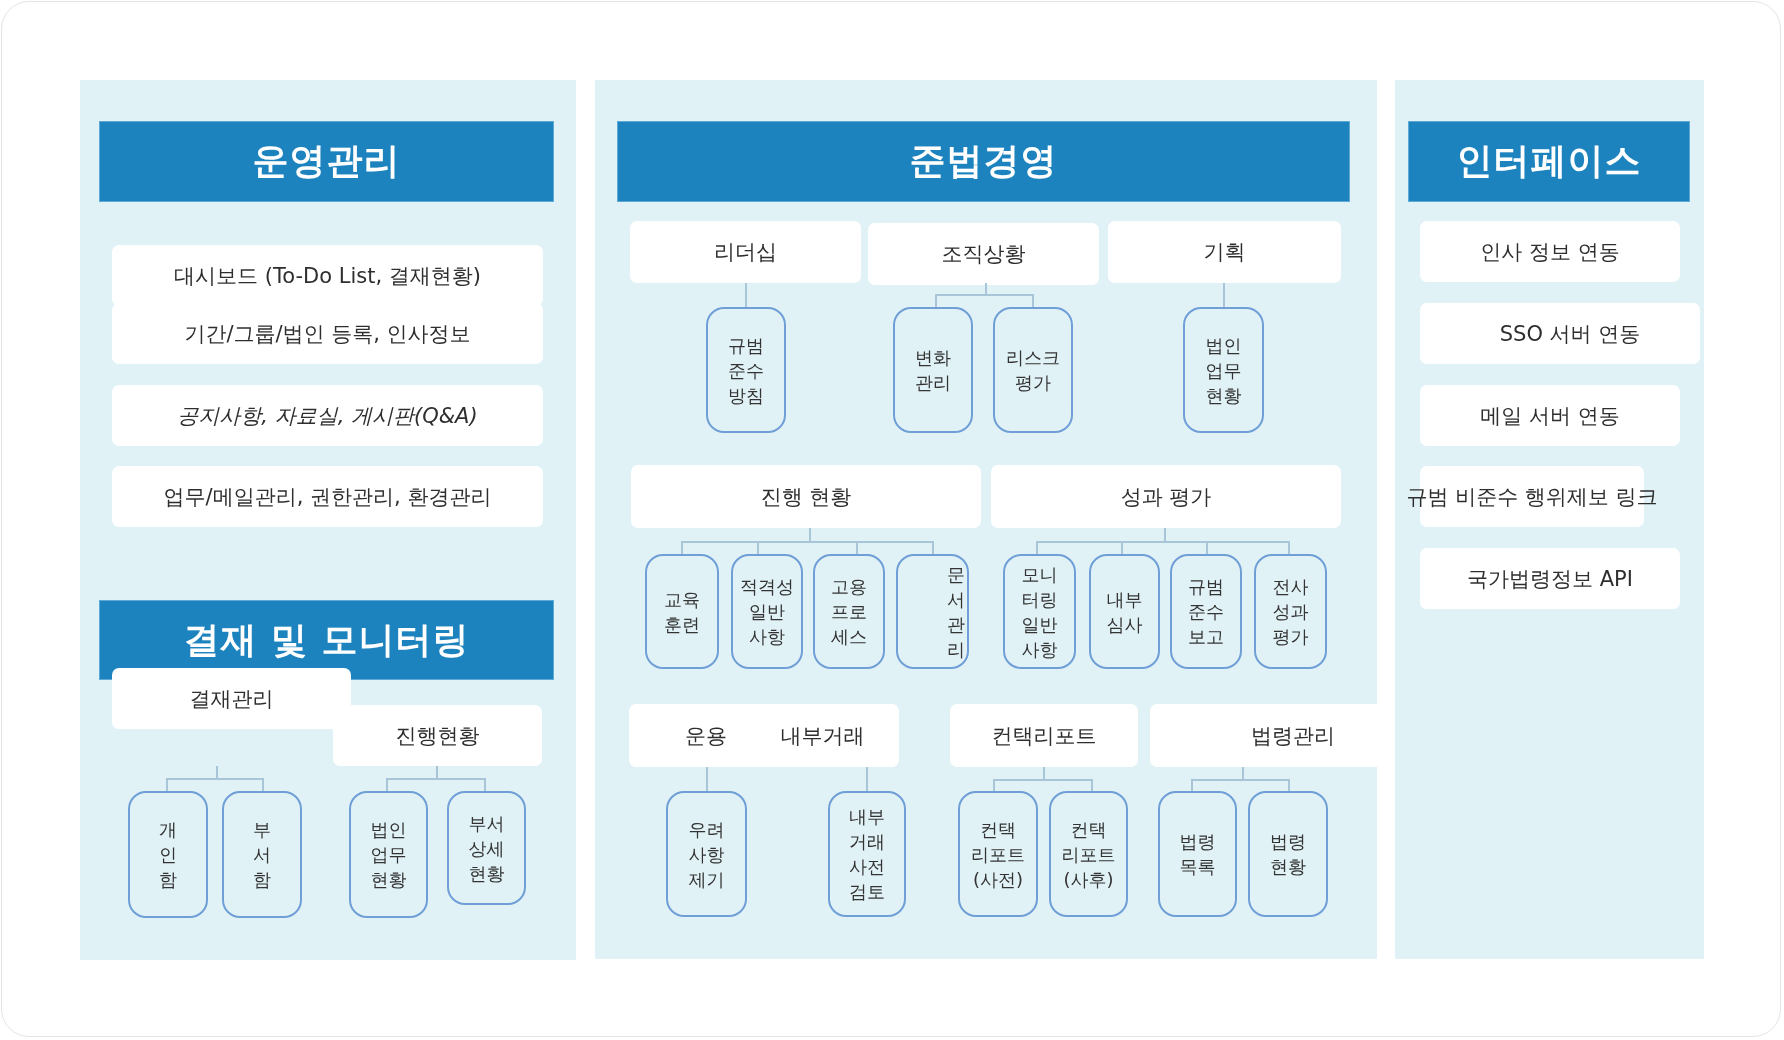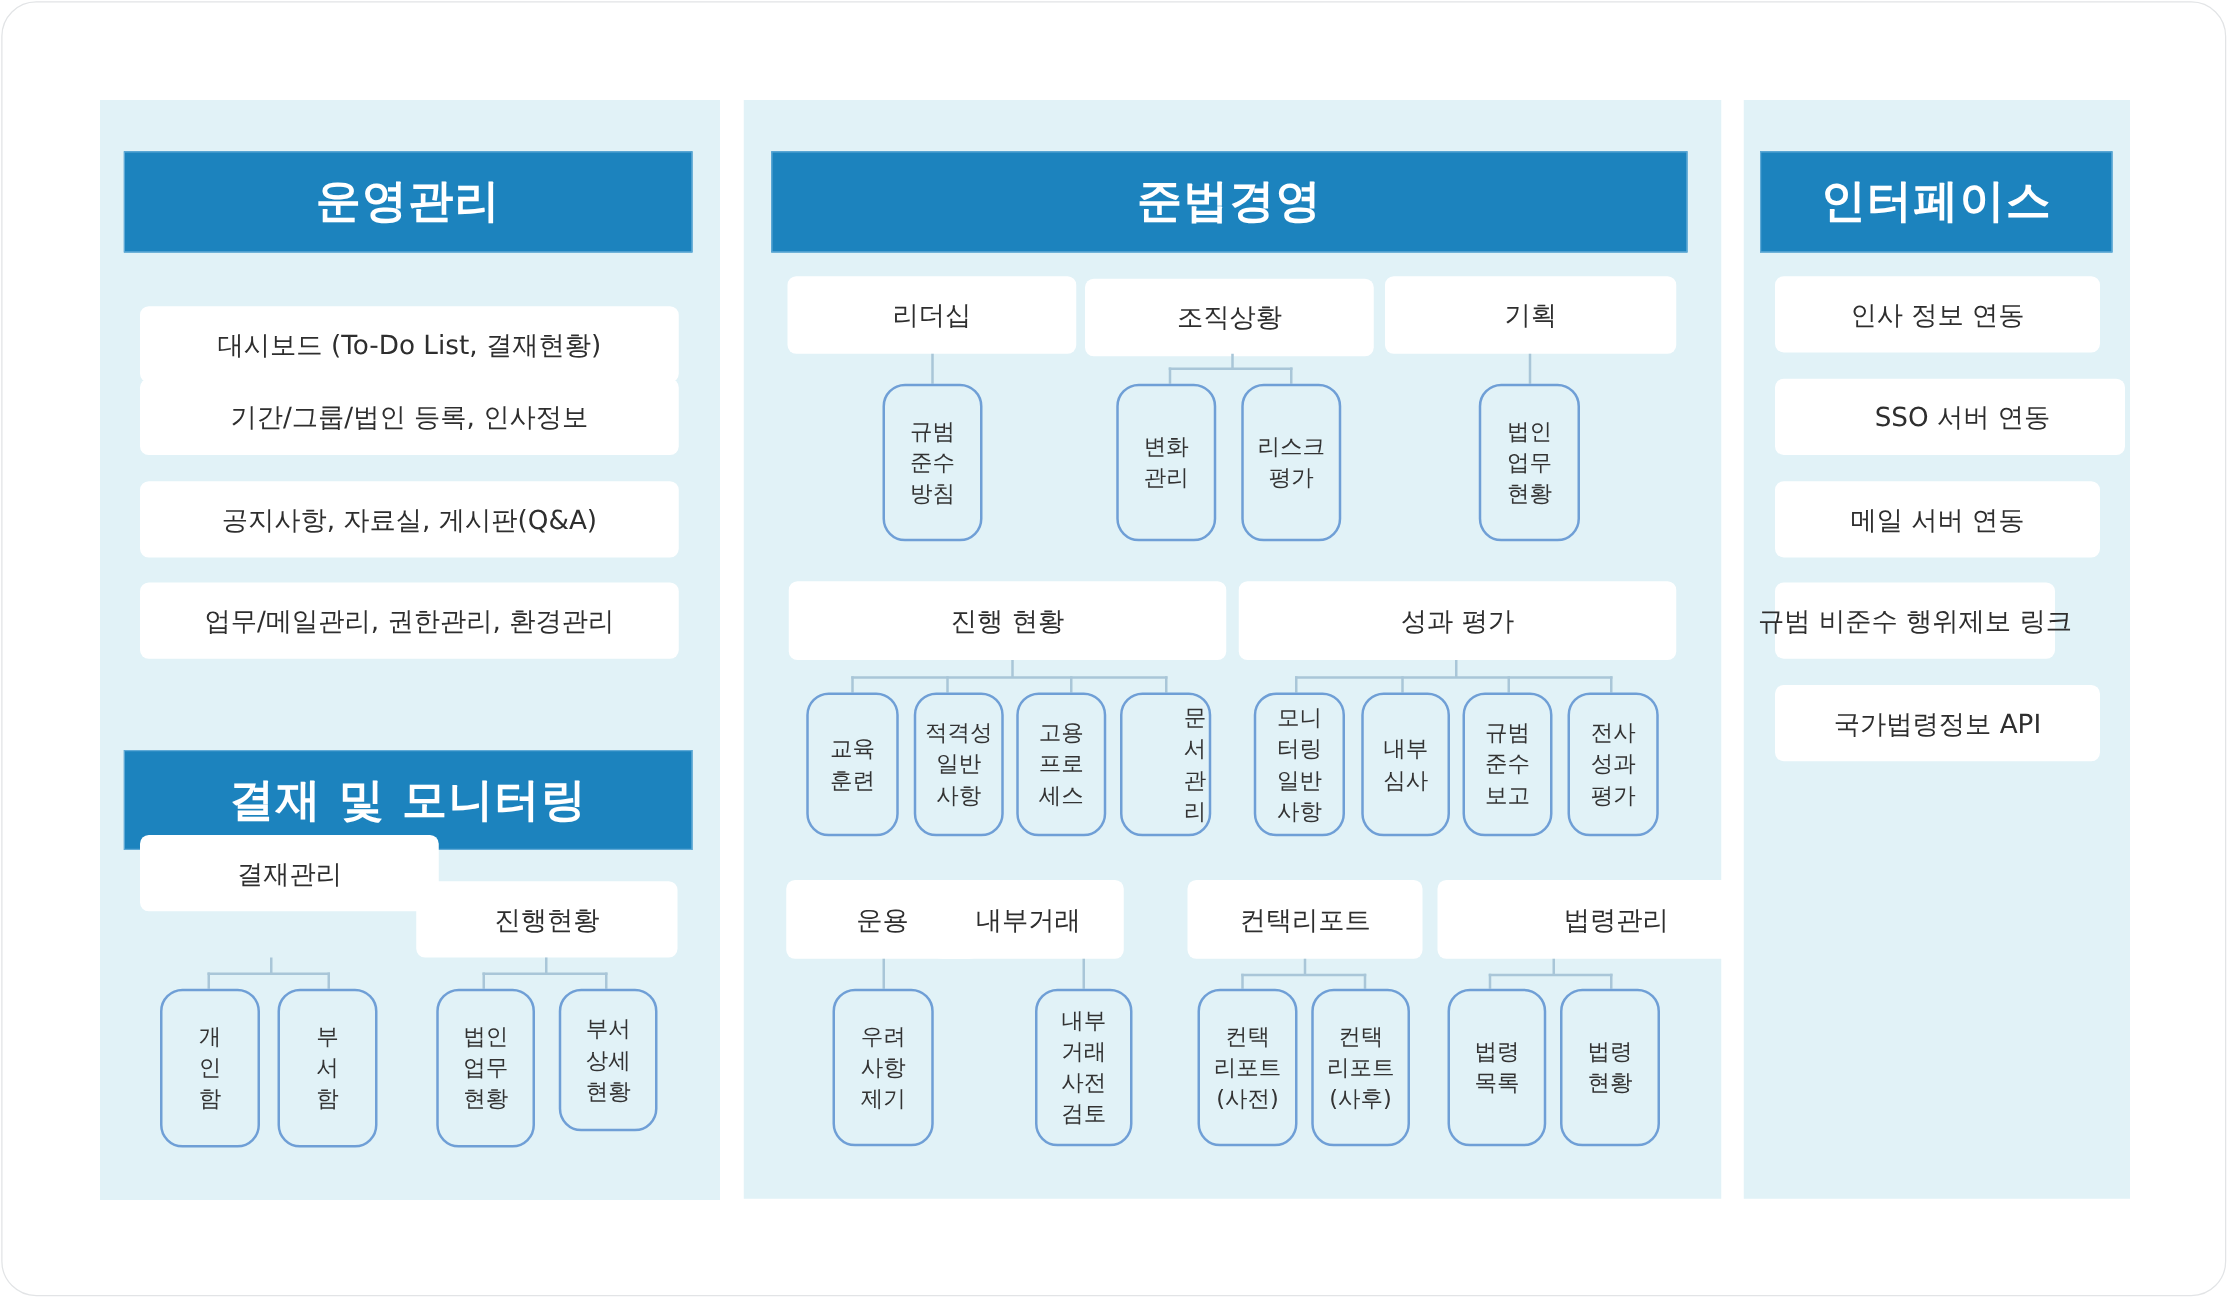--- a/index.html
+++ b/index.html
@@ -23,21 +23,21 @@
 </head>
 <body>
 
 <div class="card"></div>
 
 <div class="panel" style="left:80px;top:80px;width:496px;height:880px;"></div>
 
 <div class="hdr" style="left:99px;top:121px;width:455px;height:81px;">운영관리</div>
 <div class="box" style="left:112px;top:221px;width:431px;height:61px;margin-top:24px;">대시보드 (To-Do List, 결재현황)</div>
 <div class="box" style="left:112px;top:303px;width:431px;height:61px;">기간/그룹/법인 등록, 인사정보</div>
-<div class="box" style="left:112px;top:385px;width:431px;height:61px;">공지사항, 자료실, 게시판(Q&amp;A)</div>
+<div class="box" style="left:112px;top:385px;width:431px;height:61px;font-style:italic;">공지사항, 자료실, 게시판(Q&amp;A)</div>
 <div class="box" style="left:112px;top:466px;width:431px;height:61px;">업무/메일관리, 권한관리, 환경관리</div>
 
 <div class="hdr" style="left:99px;top:600px;width:455px;height:80px;">결재 및 모니터링</div>
 
 <div class="box" style="left:112px;top:668px;width:239px;height:61px;">결재관리</div>
 <div class="box" style="left:333px;top:705px;width:209px;height:61px;">진행현황</div>
 
 <div class="ln" style="left:216px;top:766px;width:2px;height:13px;"></div>
 <div class="ln" style="left:166px;top:778px;width:98px;height:2px;"></div>
 <div class="ln" style="left:166px;top:778px;width:2px;height:13px;"></div>

